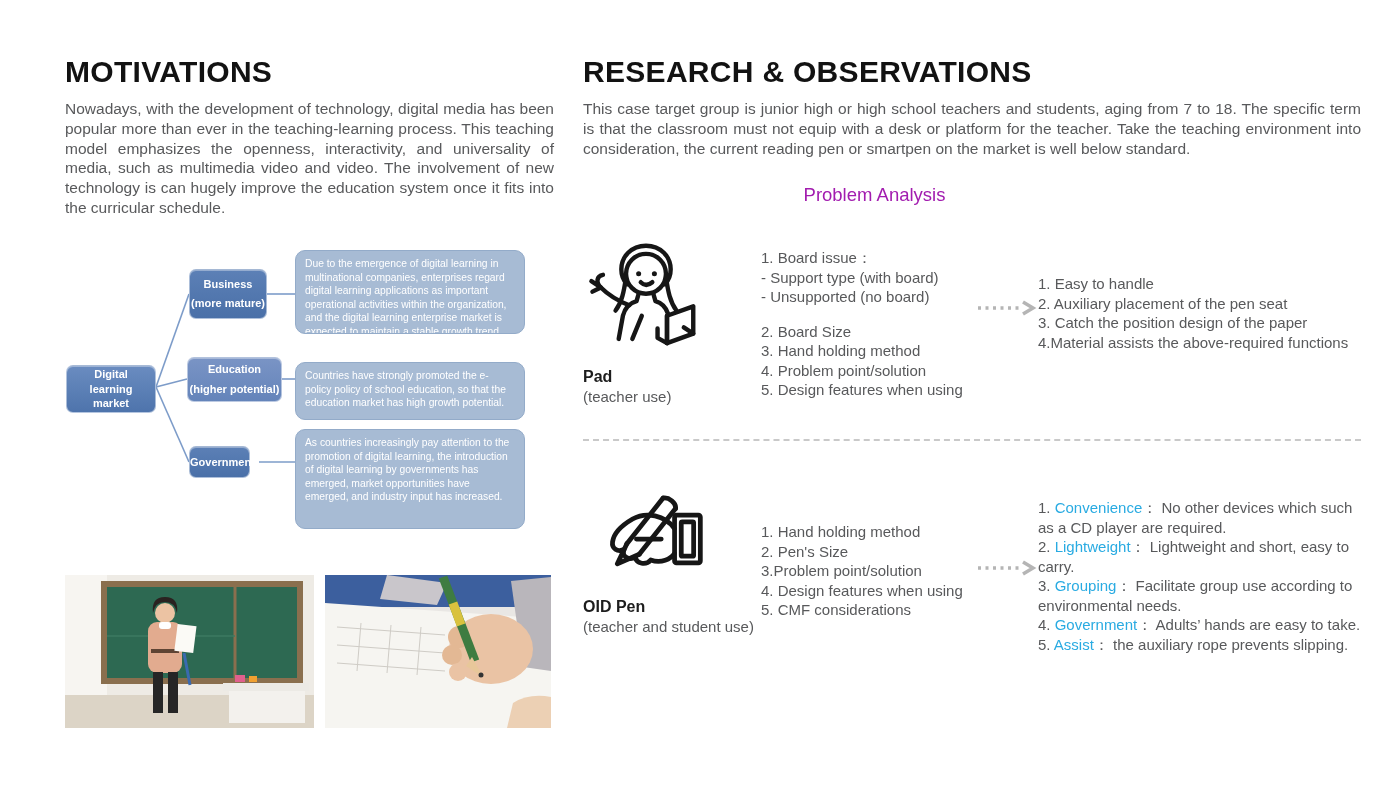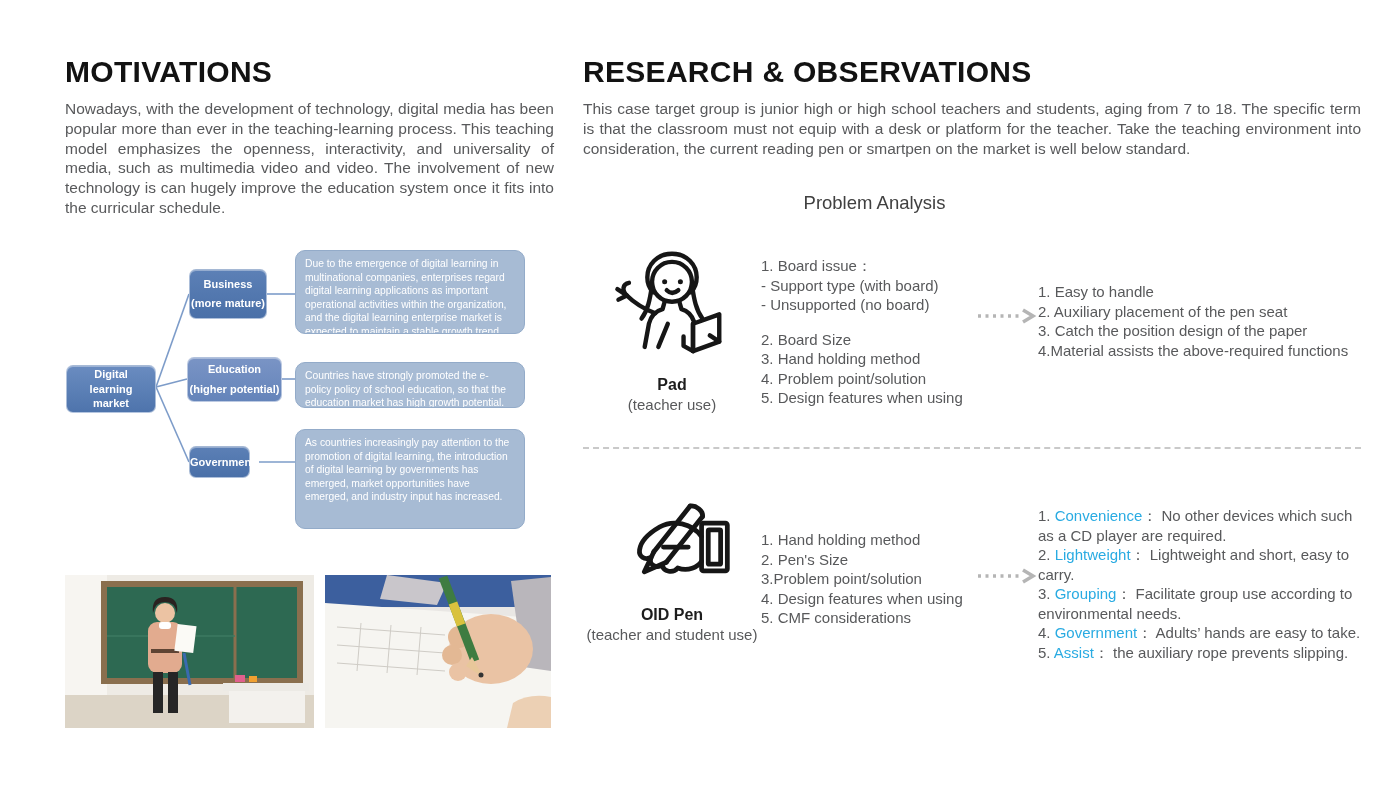--- a/index.html
+++ b/index.html
@@ -26,35 +26,35 @@
   .node .nsub   { font-weight:700; margin-top:5px; }
   .node.root { left:1px;  top:117px; width:90px; height:48px;
                background:linear-gradient(#6a8cc0,#4e74ac); font-weight:700; padding:2px 6px;}
   .node.n1 { left:124px; top:21px;  width:78px; height:50px; background:linear-gradient(#5c80b6,#4a70a8); }
   .node.n2 { left:122px; top:109px; width:95px; height:45px; background:linear-gradient(#7a94c5,#6484ba); }
   .node.n3 { left:124px; top:198px; width:61px; height:32px; background:linear-gradient(#5c80b6,#4a70a8); font-weight:700; }
   .desc { position:absolute; left:230px; width:230px; background:#a7bbd4; color:#ffffff;
           border-radius:10px; font-size:10.3px; line-height:1.32; padding:6px 9px;
           border:1px solid #93abc9; overflow:hidden; }
   .desc.d1 { top:2px;   height:84px; }
-  .desc.d2 { top:114px; height:46px;  }
+  .desc.d2 { top:114px; height:58px;  }
   .desc.d3 { top:181px; height:100px; }
 
   .photos { display:flex; gap:11px; margin-top:42px; }
   .photos svg { display:block; }
 
   
   .cols-header { display:grid; grid-template-columns:178px 215px 62px 1fr;
                  margin:26px 0 6px; }
-  .cols-header .ch { color:#404040; font-size:18.5px; font-weight:500; text-align:center;margin-top:8px; }
+  .cols-header .ch { color:#a21caf; font-size:18.5px; font-weight:500; text-align:center; }
   .ch.problem  { grid-column:2; transform:translateX(6px); }
   .ch.features { grid-column:4; transform:translateX(-36px); }
 
   .analysis-grid { display:grid; grid-template-columns:178px 215px 62px 1fr; }
-  .icon-cell { display:flex; flex-direction:column; align-items:center; }
+  .icon-cell { display:flex; flex-direction:column; align-items:flex-start; }
   .icon-name { font-size:16px; font-weight:700; color:#1d1d1d; margin-top:6px; }
   .icon-user { font-size:15px; color:#58595b; margin-top:2px; }
 
   .plist, .flist { font-size:15px; color:#58595b; line-height:19.5px; }
   .pad-row .icon-cell     { padding-top:24px; }
   .pad-row .problem-cell  { padding-top:36px; }
   .pad-row .arrow-cell    { padding-top:88px; }
   .pad-row .features-cell { padding-top:62px; }
   .pad-row .plist .pitem:nth-child(3) { margin-bottom:15px; }
 

